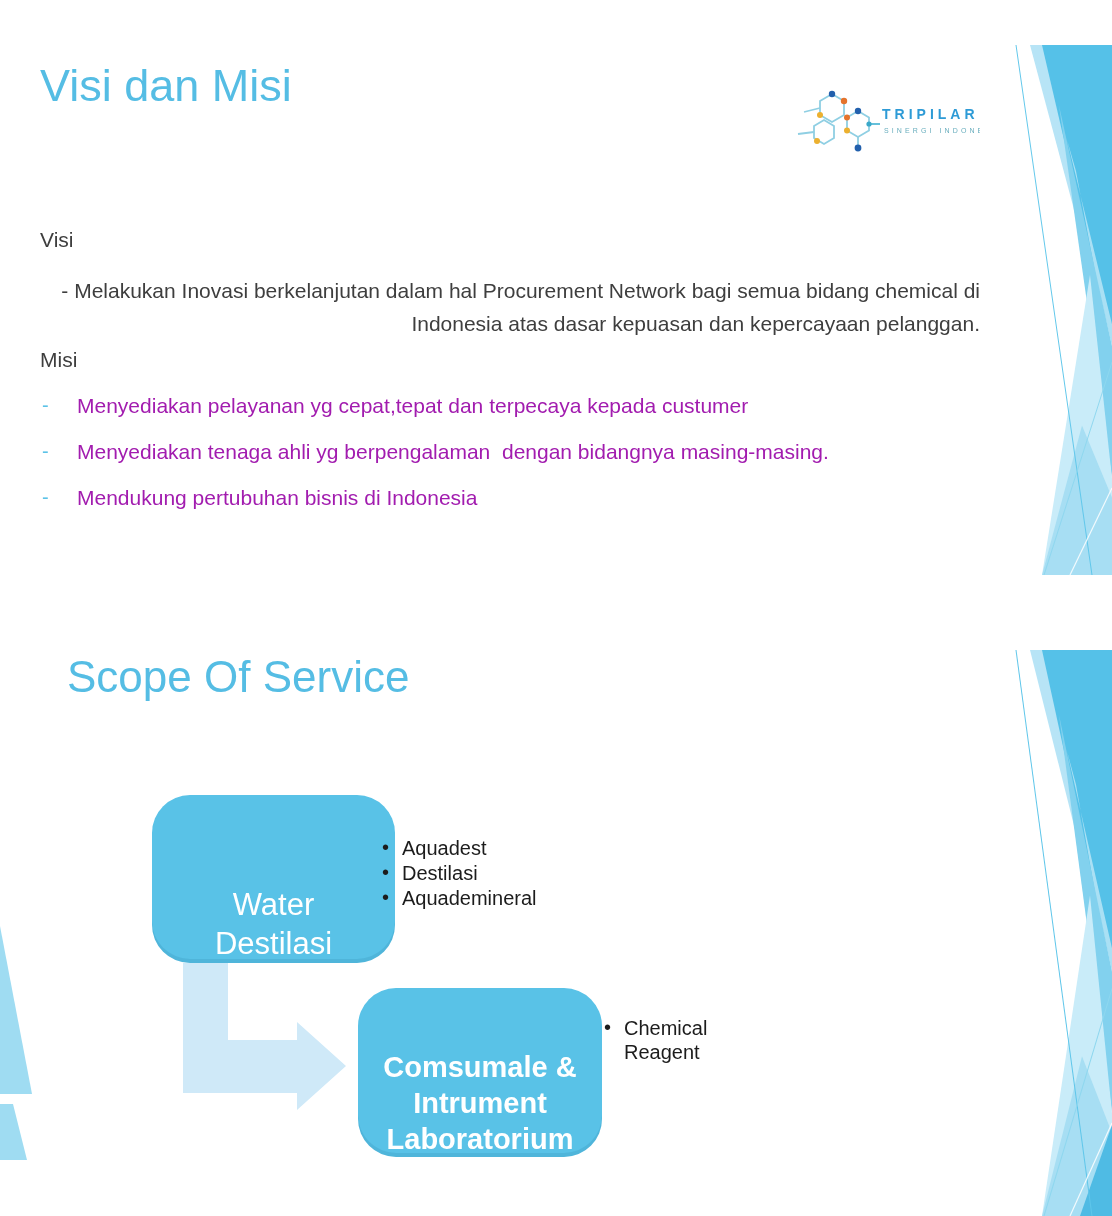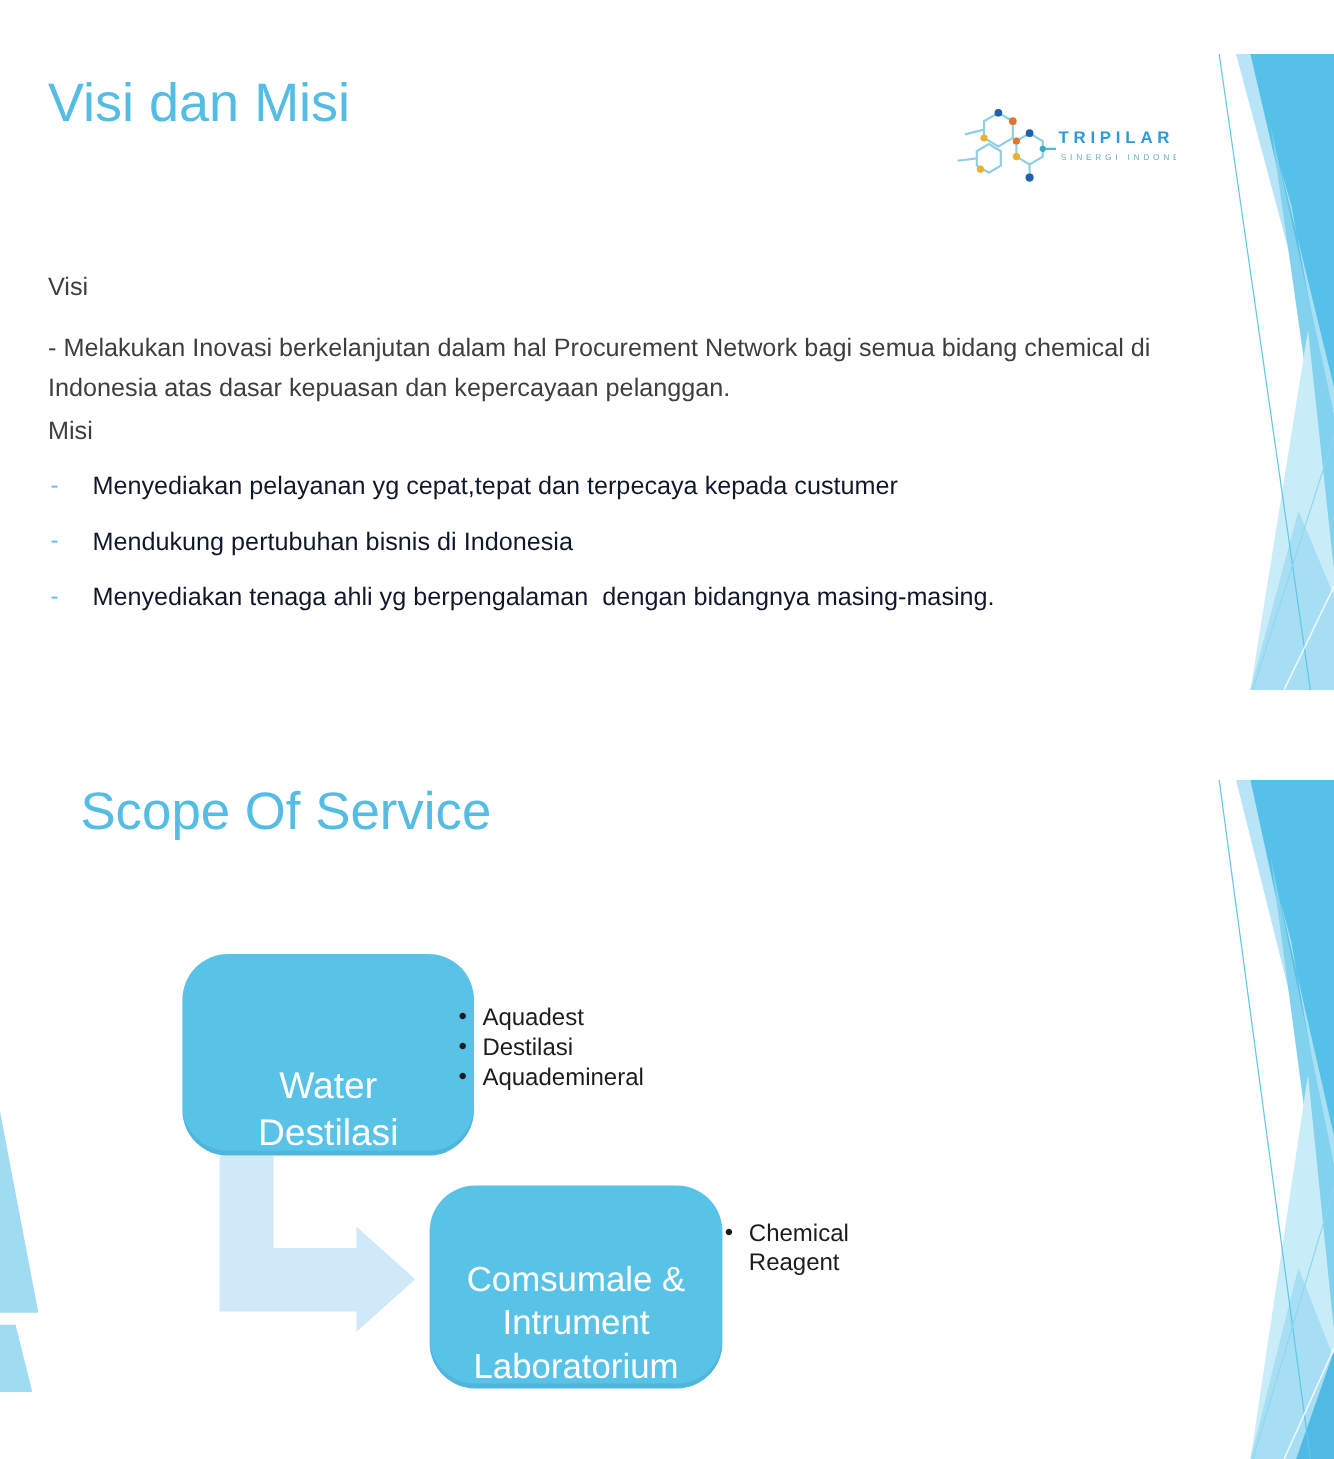--- a/index.html
+++ b/index.html
@@ -5,43 +5,43 @@
   html,body{margin:0;padding:0;background:#ffffff;}
   .page{position:relative;width:1112px;height:1216px;background:#ffffff;overflow:hidden;
         font-family:"Liberation Sans",sans-serif;}
   .slide{position:absolute;left:0;width:1112px;height:608px;overflow:hidden;background:#ffffff;}
   #slide1{top:0;} #slide2{top:608px;}
 
   .slide-title{position:absolute;color:#55bde4;font-weight:400;}
   #slide1 .slide-title{left:40px;top:60px;font-size:45px;}
   #slide2 .slide-title{left:67px;top:644px - 608px;top:44px;font-size:44px;}
 
-  .body-text{color:#3e3e3e;}
+  .body-text{color:#3e3e3e;text-align:right;}
   .section-label{position:absolute;left:40px;font-size:21px;}
   #visi-label{top:228px;} #misi-label{top:348px;}
   #visi-paragraph{position:absolute;left:40px;top:274px;width:940px;font-size:21px;line-height:33px;}
 
   ul.misi-list{position:absolute;left:40px;top:392px;width:900px;margin:0;padding:0;list-style:none;}
   ul.misi-list li{position:relative;padding-left:37px;margin-bottom:19px;font-size:21px;
-                  line-height:27px;color:#0f172a;white-space:pre-wrap;}
+                  line-height:27px;color:#a21caf;white-space:pre-wrap;}
   ul.misi-list li::before{content:"-";position:absolute;left:2px;top:0;color:#5bc2e7;font-size:20px;}
 
   .logo{position:absolute;left:790px;top:86px;width:190px;height:68px;}
 
   .ornament{position:absolute;right:0;}
   #slide1 .ornament{top:45px;width:100px;height:530px;}
   #slide2 .ornament{top:42px;width:100px;height:566px;}
 
   .deco-overlay{position:absolute;left:0;top:0;width:1112px;height:608px;pointer-events:none;}
 
   .node{position:absolute;background:#59c2e7;border-radius:38px;color:#ffffff;
         display:flex;flex-direction:column;align-items:center;justify-content:flex-end;
         text-align:center;box-shadow:inset 0 -4px 0 rgba(30,110,145,0.15);}
   #water-node{left:152px;top:187px;width:243px;height:168px;font-size:31px;line-height:39px;}
-  #lab-node{left:358px;top:380px;width:244px;height:169px;font-size:29px;line-height:36px;}
+  #lab-node{left:358px;top:380px;width:244px;height:169px;font-size:29px;line-height:36px;font-weight:bold;}
 
   ul.side-list{position:absolute;margin:0;padding:0;list-style:none;color:#1c1c1c;font-size:20px;}
   ul.side-list li{position:relative;padding-left:22px;line-height:25px;}
   ul.side-list li::before{content:"\2022";position:absolute;left:2px;top:-1px;}
   #water-list{left:380px;top:228px;}
   #lab-list{left:602px;top:408px;width:168px;}
   #lab-list li{line-height:24px;margin-bottom:2px;}
 </style>
 </head>
 <body>
@@ -90,22 +90,22 @@
     <h1 class="slide-title" style="margin:0;">Visi dan Misi</h1>
 
     <div class="section-label body-text" id="visi-label">Visi</div>
 
     <p class="body-text" id="visi-paragraph" style="margin:0;">- Melakukan Inovasi berkelanjutan dalam hal Procurement Network bagi semua bidang chemical di Indonesia atas dasar kepuasan dan kepercayaan pelanggan.</p>
 
     <div class="section-label body-text" id="misi-label">Misi</div>
 
     <ul class="misi-list">
       <li>Menyediakan pelayanan yg cepat,tepat dan terpecaya kepada custumer</li>
+      <li>Menyediakan tenaga ahli yg berpengalaman  dengan bidangnya masing-masing.</li>
       <li>Mendukung pertubuhan bisnis di Indonesia</li>
-      <li>Menyediakan tenaga ahli yg berpengalaman  dengan bidangnya masing-masing.</li>
     </ul>
   </section>
 
   <section class="slide" id="slide2">
 
     <svg class="ornament" viewBox="0 0 100 560" preserveAspectRatio="none">
       <polygon points="18,0 36,0 80,245" fill="#b7e4f6"></polygon>
       <polygon points="30,0 100,0 100,318" fill="#55c1e8"></polygon>
       <polygon points="55,100 100,295 100,335 64,133" fill="#ffffff" opacity="0.5"></polygon>
       <polygon points="47,64 100,318 100,458" fill="#82d1ee"></polygon>

